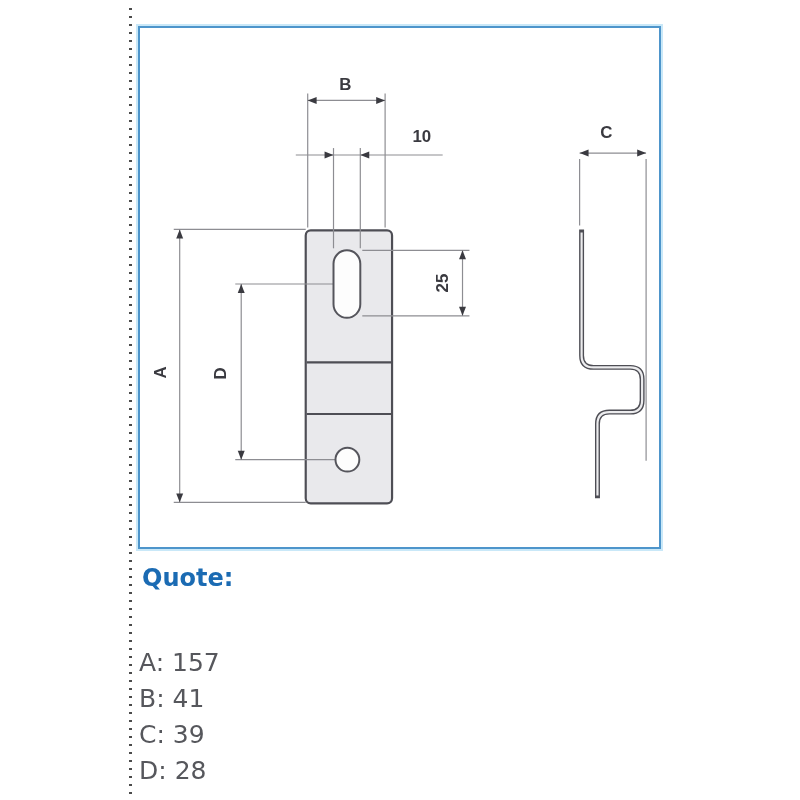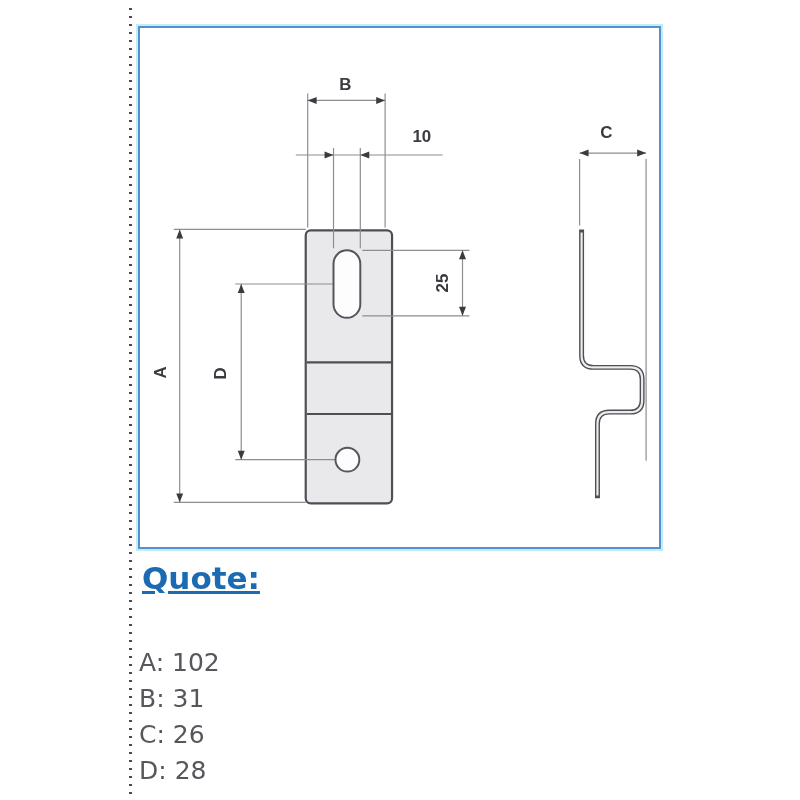--- a/index.html
+++ b/index.html
@@ -17,22 +17,22 @@
   .part{fill:#e9e9ec;stroke:#4e4e55;stroke-width:2.2;}
   .part-line{stroke:#4e4e55;stroke-width:2.2;}
   .hole{fill:#fdfdfd;stroke:#55555c;stroke-width:2;}
   .dim{stroke:#8d8d92;stroke-width:1.2;fill:none;}
   .arrow{fill:#3a3a40;stroke:none;}
   .dim-label{font-family:"Liberation Sans",sans-serif;font-size:17px;font-weight:bold;
     fill:#3a3a40;}
   .profile-dark{fill:none;stroke:#4e4e55;stroke-width:5;}
   .profile-light{fill:none;stroke:#ececee;stroke-width:2.2;}
   
-  #quote-title{position:absolute;left:142px;top:560px;font-size:31px;font-weight:bold;
-    color:#1b6bb3;line-height:36px;text-decoration:underline;}
+  #quote-title{position:absolute;left:142px;top:560px;font-size:24px;font-weight:bold;
+    color:#1b6bb3;line-height:36px;}
   #quote-list{position:absolute;left:139px;top:645px;font-size:25px;color:#56575c;
     line-height:36px;}
   .quote-row{white-space:pre;}
 </style>
 </head>
 <body>
 
 <div id="page">
 
   <div id="dotted-divider"></div>
@@ -110,19 +110,19 @@
       <g>
         <rect class="hole" x="195" y="224" width="27" height="68" rx="13.5"></rect>
         <circle class="hole" cx="209" cy="435" r="12"></circle>
       </g>
     </svg>
   </div>
 
   <div id="quote-title">Quote:</div>
 
   <div id="quote-list">
-    <div class="quote-row"><span>A</span><span>: </span><span>102</span></div>
-    <div class="quote-row"><span>B</span><span>: </span><span>31</span></div>
-    <div class="quote-row"><span>C</span><span>: </span><span>26</span></div>
+    <div class="quote-row"><span>A</span><span>: </span><span>157</span></div>
+    <div class="quote-row"><span>B</span><span>: </span><span>41</span></div>
+    <div class="quote-row"><span>C</span><span>: </span><span>39</span></div>
     <div class="quote-row"><span>D</span><span>: </span><span>28</span></div>
   </div>
 
 </div>
 
 </body></html>

